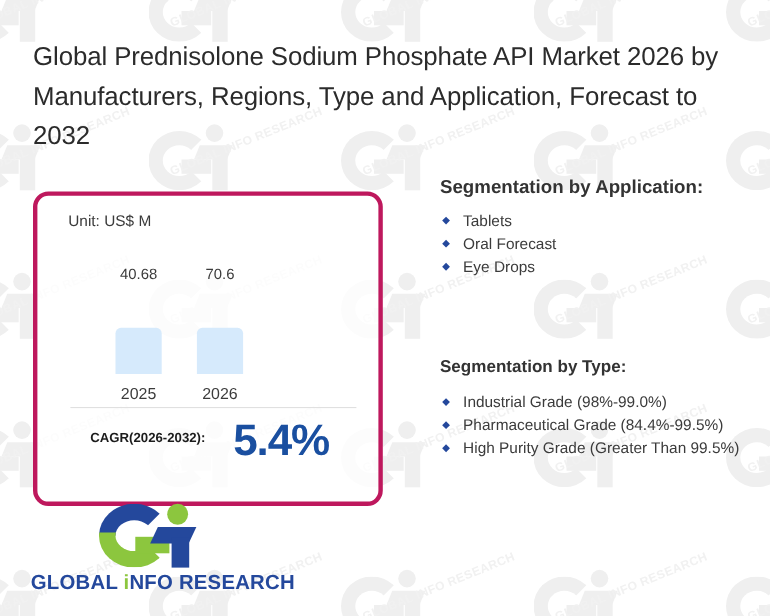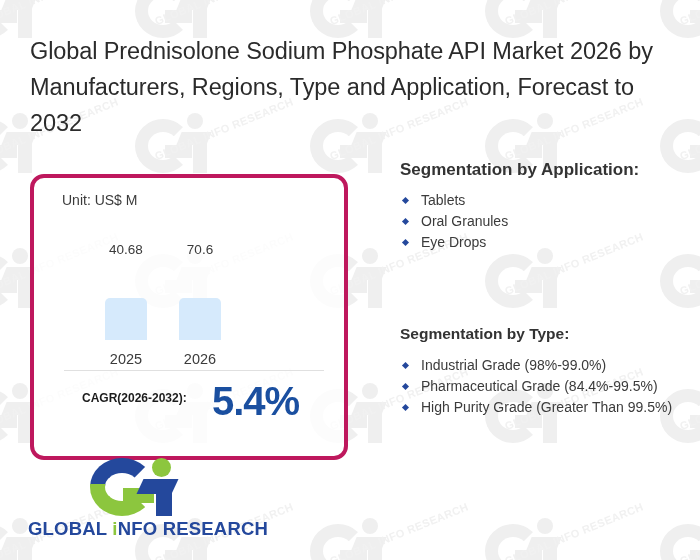--- a/index.html
+++ b/index.html
@@ -549,21 +549,21 @@
   </div>
 
   <div class="seg-app-title">Segmentation by Application:</div>
   <div class="seg-app-list" id="app-list">
       <div class="seg-item">
         <span class="seg-bullet"></span>
         <span class="seg-text">Tablets</span>
       </div>
       <div class="seg-item">
         <span class="seg-bullet"></span>
-        <span class="seg-text">Oral Granules</span>
+        <span class="seg-text">Oral Forecast</span>
       </div>
       <div class="seg-item">
         <span class="seg-bullet"></span>
         <span class="seg-text">Eye Drops</span>
       </div>
     </div>
 
   <div class="seg-type-title">Segmentation by Type:</div>
   <div class="seg-type-list" id="type-list">
       <div class="seg-item">

